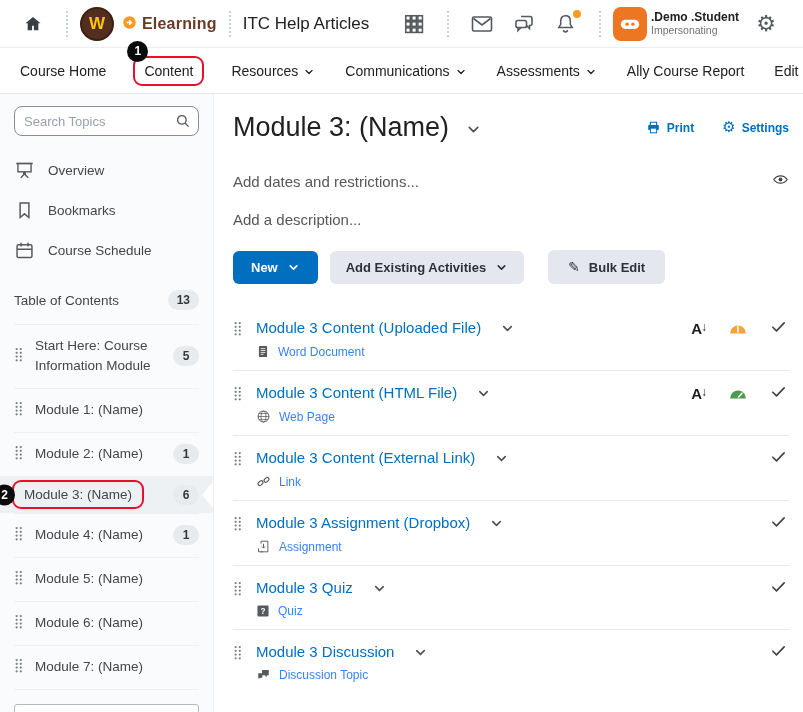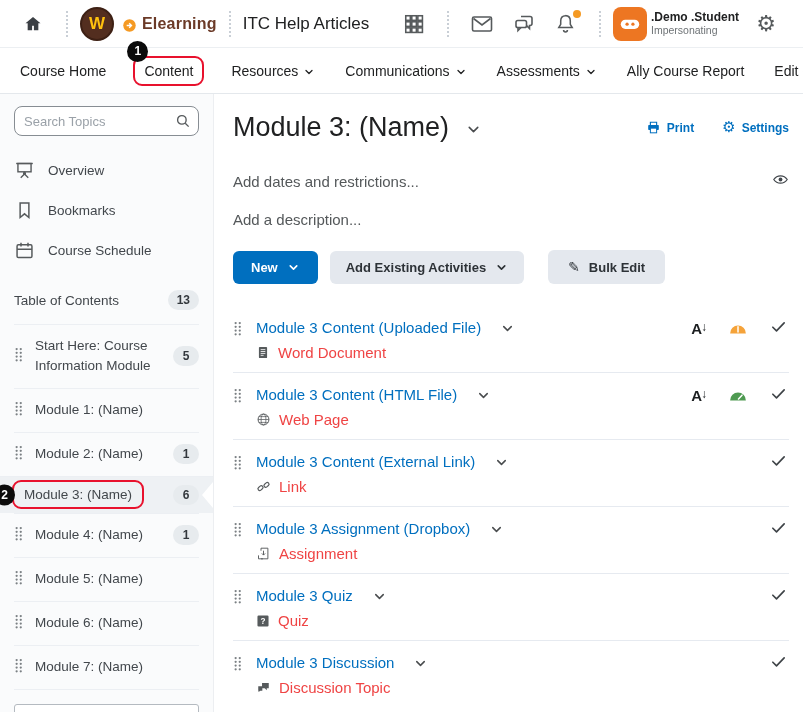--- a/index.html
+++ b/index.html
@@ -3,21 +3,21 @@
 <meta charset="utf-8">
 <style>
   * { margin:0; padding:0; box-sizing:border-box; }
   html,body { width:803px; height:712px; background:#fff; font-family:"Liberation Sans",sans-serif; color:#202122; overflow:hidden; }
 
   
   .header { height:48px; display:flex; align-items:center; padding:0 16px 0 12px; border-bottom:1px solid #eceff2; background:#fff; }
   .hsep { width:0; height:26px; border-left:2px dotted #c9cfd6; margin:0 12px; }
   .home-btn { display:flex; align-items:center; cursor:pointer; }
   .wlogo { width:34px; height:34px; border-radius:50%; background:#532E1F; color:#FFC20E; font-weight:bold; font-size:17px; display:flex; align-items:center; justify-content:center; border:2px solid #3d2014; }
-  .brand { display:flex; align-items:flex-end; gap:5px; margin-left:8px; cursor:pointer; }
+  .brand { display:flex; align-items:flex-start; gap:5px; margin-left:8px; cursor:pointer; }
   .brand-txt { color:#6B3A27; font-weight:bold; font-size:16px; letter-spacing:.2px; }
   .org-title { font-size:17px; color:#202122; }
   .hspacer { flex:1; }
   .hicon { width:26px; height:26px; display:flex; align-items:center; justify-content:center; cursor:pointer; position:relative; margin:0 8px; }
   .bell-dot { position:absolute; top:-1px; right:-2px; width:8px; height:8px; border-radius:50%; background:#F59A23; }
   .avatar { width:34px; height:34px; border-radius:8px; background:#ED7622; display:flex; align-items:center; justify-content:center; cursor:pointer; }
   .userblock { margin-left:4px; line-height:1.2; cursor:pointer; }
   .username { font-size:12px; font-weight:bold; color:#202122; }
   .userstatus { font-size:10.5px; color:#6e7376; }
   .gear-glyph { font-family:"DejaVu Sans",sans-serif; font-size:22px; color:#565a5c; line-height:1; }
@@ -75,21 +75,21 @@
   .pencil { font-family:"DejaVu Sans",sans-serif; font-size:14px; color:#2d3237; }
 
   .rows { margin-top:22px; }
   .crow { position:relative; padding:9px 0 11px 23px; border-bottom:1px solid #e6eaf0; min-height:52px; }
   .crow:last-child { border-bottom:none; }
   .crow .drag { position:absolute; left:0; top:14px; }
   .crow-title-line { display:flex; align-items:center;text-align:center; }
   .crow-title { color:#006FBF; font-size:15px; text-decoration:none; cursor:pointer; }
   .crow-chev { margin-left:19px; margin-top:6px; cursor:pointer; }
   .crow-sub { display:flex; align-items:center; gap:8px; margin-top:4px; }
-  .crow-sub span { font-size:15px; color:#ef4444; }
+  .crow-sub span { font-size:12px; color:#3b82f6; }
   .crow-right { position:absolute; right:2px; top:12px; display:flex; align-items:center; gap:23px; }
   .afont { font-size:15px; font-weight:bold; color:#1b1e20; letter-spacing:-1px; cursor:pointer; }
   .afont .dn { font-size:12px; vertical-align:3px; }
   .gauge { cursor:pointer; }
 </style>
 </head>
 <body>
 
 <div class="header">
   <span class="home-btn hicon">

